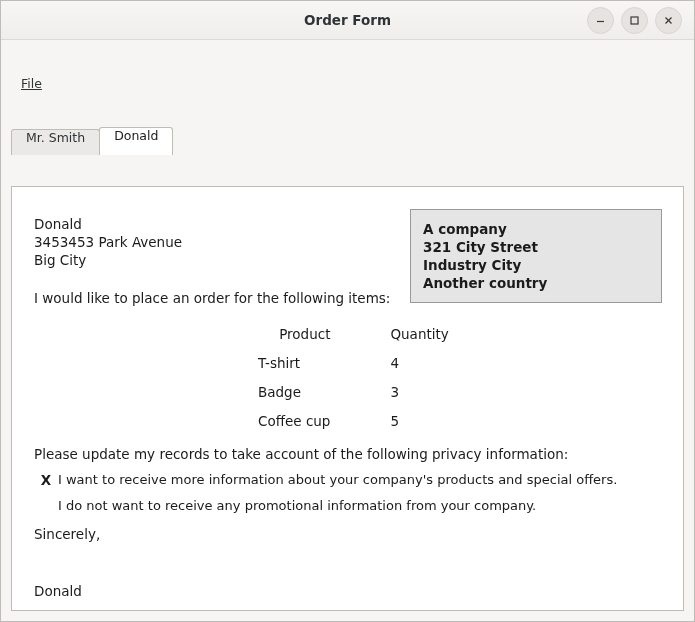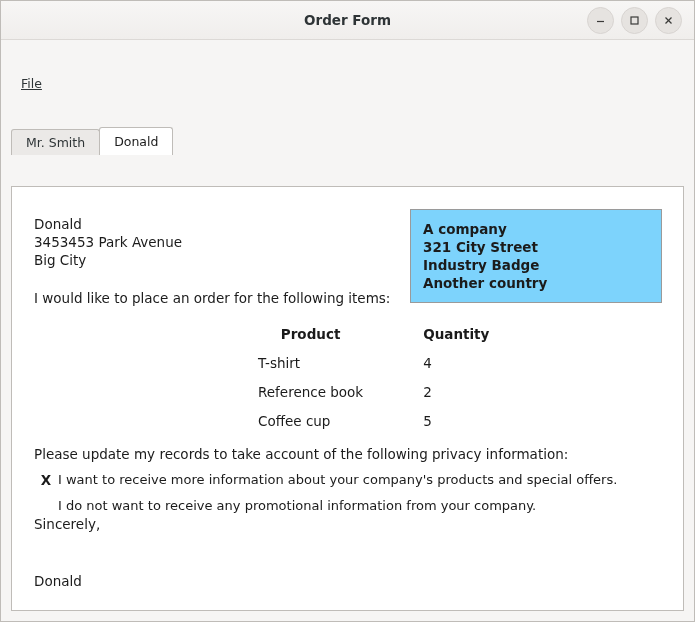--- a/index.html
+++ b/index.html
@@ -90,21 +90,20 @@
     align-items: flex-end;
     padding-left: 10px;
     background: #f6f5f4;
     box-sizing: border-box;
   }
   .tab {
     height: 26px;
     box-sizing: border-box;
     padding: 0 14px;
     display: flex;
-    align-items: center;
     font-size: 12.5px;
     color: #2e3436;
     border: 1px solid #bfbcb8;
     border-bottom: none;
     background: #ebe9e7;
     border-radius: 3px 3px 0 0;
     margin-right: -1px;
   }
   .tab.active {
     background: #ffffff;
@@ -136,37 +135,37 @@
     position: absolute;
     right: 21px;
     top: 22px;
     width: 252px;
     border: 1px solid #9a9a9a;
     padding: 10px 12px;
     box-sizing: border-box;
     font-weight: bold;
     line-height: 18px;
     font-size: 13.5px;
-    background: #7dd3fc;
+    background: #e5e5e5;
   }
   .date-line {
     margin-top: 20px;
   }
   .intro-line {
     margin-top: 21px;
   }
   table.items {
     margin-top: 20px;
     margin-left: 224px;
     border-collapse: collapse;
     font-size: 13.5px;
   }
   table.items th {
-    text-align: center;
-    font-weight: bold;
+    text-align: right;
+    font-weight: normal;
     padding: 0 0 13px 0;
   }
   table.items th.qty, table.items td.qty {
     padding-left: 60px;
   }
   table.items td {
     padding: 0 0 13px 0;
     vertical-align: top;
   }
   .privacy-intro {
@@ -182,21 +181,21 @@
     flex: 0 0 24px;
     font-weight: bold;
     font-size: 13.5px;
     text-align: center;
     color: #1b1b1b;
   }
   .opt-label {
     font-size: 13px;
   }
   .sincerely {
-    margin-top: 3px;
+    margin-top: 13px;
   }
   .signature {
     margin-top: 41px;
   }
 </style>
 </head>
 <body>
 
 <div class="window">
 
@@ -236,21 +235,21 @@
       <span>Donald</span>
     </div>
   </div>
 
   <div class="content">
     <div class="doc">
 
       <div class="company-box">
         <div>A company</div>
         <div>321 City Street</div>
-        <div>Industry Badge</div>
+        <div>Industry City</div>
         <div>Another country</div>
       </div>
 
       <div class="addr-block">
         <div>Donald</div>
         <div>3453453 Park Avenue</div>
         <div>Big City</div>
       </div>
 
 
@@ -262,22 +261,22 @@
             <th>Product</th>
             <th class="qty">Quantity</th>
           </tr>
         </thead>
         <tbody>
           <tr>
             <td>T-shirt</td>
             <td class="qty">4</td>
           </tr>
           <tr>
-            <td>Reference book</td>
-            <td class="qty">2</td>
+            <td>Badge</td>
+            <td class="qty">3</td>
           </tr>
           <tr>
             <td>Coffee cup</td>
             <td class="qty">5</td>
           </tr>
         </tbody>
       </table>
 
       <div class="privacy-intro">Please update my records to take account of the following privacy information:</div>
 

